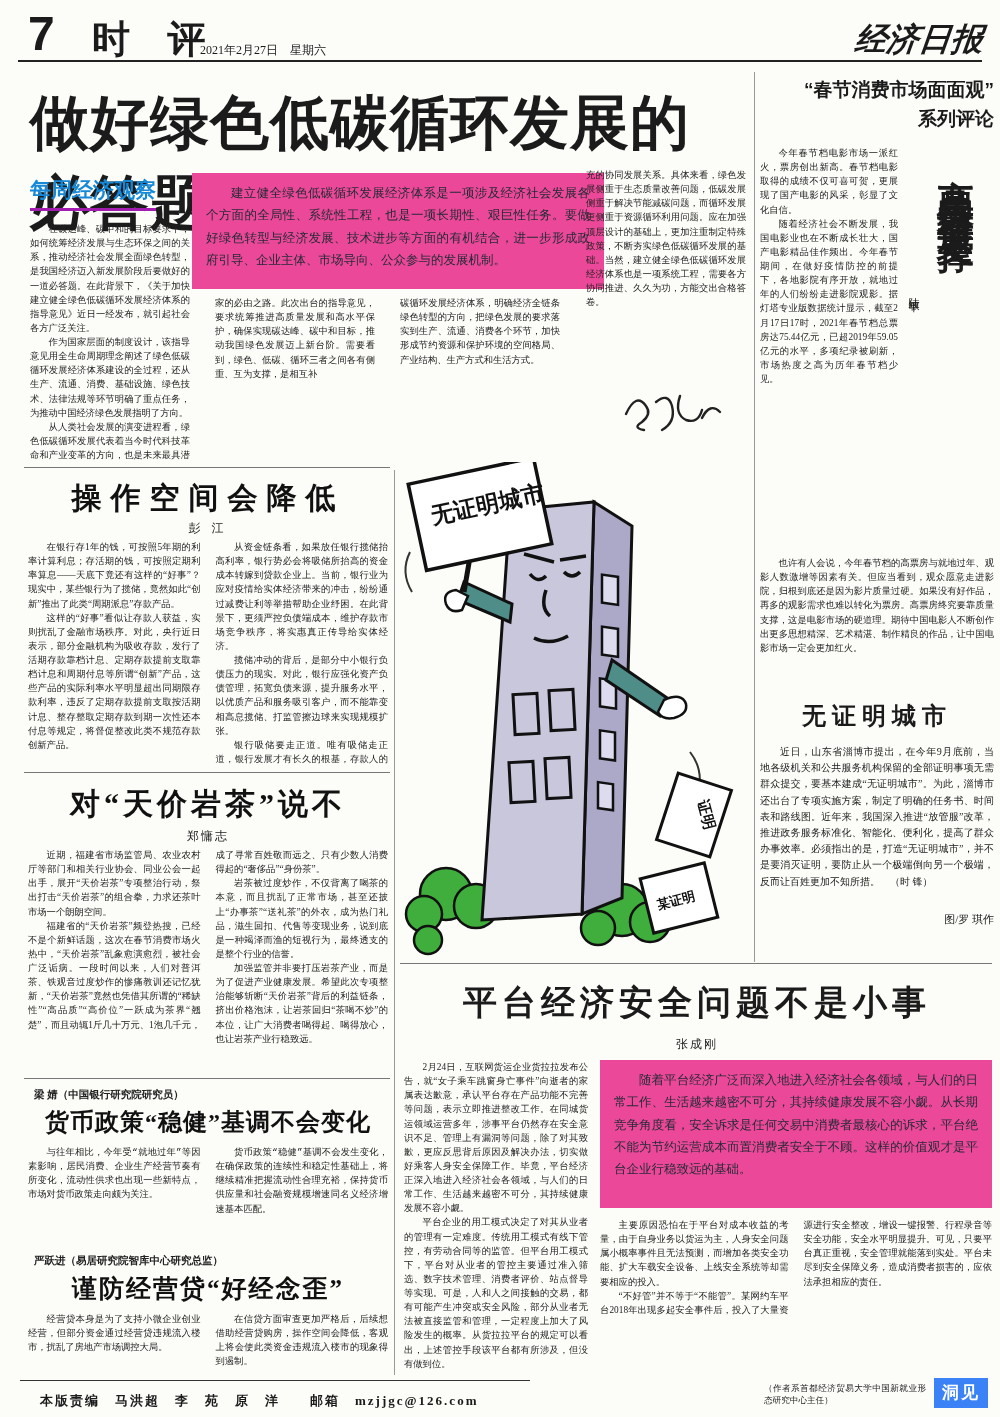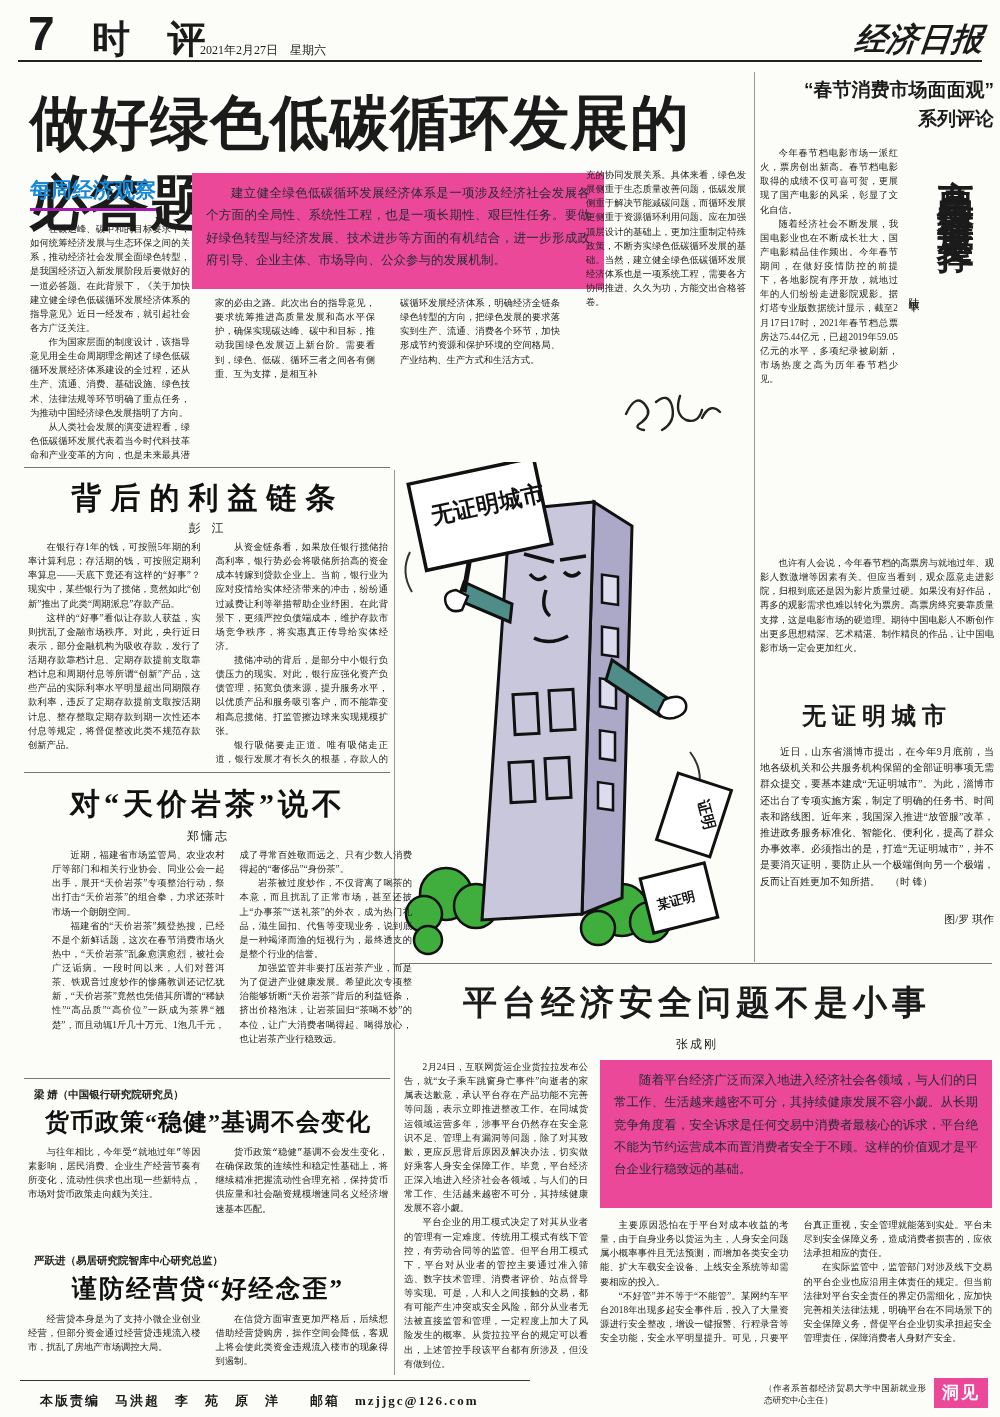--- a/index.html
+++ b/index.html
@@ -145,35 +145,35 @@
 </svg>
 
 <div class="abs" style="left:760px;top:700px;width:234px;text-align:center;font-size:24px;font-weight:bold;letter-spacing:6px;">无证明城市</div>
 <div class="abs jus" style="left:760px;top:744px;width:234px;font-size:10px;line-height:1.62;">
   <p style="margin:0;text-indent:2em;"><span>近日，山东省淄博市提出，在今年9月底前，当地各级机关和公共服务机构保留的全部证明事项无需群众提交，要基本建成“无证明城市”。为此，淄博市还出台了专项实施方案，制定了明确的任务书、时间表和路线图。近年来，我国深入推进“放管服”改革，推进政务服务标准化、智能化、便利化，提高了群众办事效率。必须指出的是，打造“无证明城市”，并不是要消灭证明，要防止从一个极端倒向另一个极端，反而让百姓更加不知所措。</span>　<span>（时 锋）</span></p>
 </div>
 <div class="abs" style="left:760px;top:912px;width:234px;text-align:right;font-size:11px;">图/罗 琪作</div>
 
 <div class="rule-h" style="left:24px;top:467px;width:366px;"></div>
 
-<div class="abs headline-serif" style="left:28px;top:478px;width:360px;font-size:30px;letter-spacing:9px;">背后的利益链条</div>
+<div class="abs headline-serif" style="left:28px;top:478px;width:360px;font-size:30px;letter-spacing:9px;">操作空间会降低</div>
 <div class="abs byline" style="left:28px;top:520px;width:360px;">彭 江</div>
 <div class="abs body-txt jus cols2" style="left:28px;top:540px;width:360px;height:226px;overflow:hidden;">
   <p>在银行存1年的钱，可按照5年期的利率计算利息；存活期的钱，可按照定期利率算息——天底下竟还有这样的“好事”？现实中，某些银行为了揽储，竟然如此“创新”推出了此类“周期派息”存款产品。</p>
   <p>这样的“好事”看似让存款人获益，实则扰乱了金融市场秩序。对此，央行近日表示，部分金融机构为吸收存款，发行了活期存款靠档计息、定期存款提前支取靠档计息和周期付息等所谓“创新”产品，这些产品的实际利率水平明显超出同期限存款利率，违反了定期存款提前支取按活期计息、整存整取定期存款到期一次性还本付息等规定，将督促整改此类不规范存款创新产品。</p>
   <p>从资金链条看，如果放任银行揽储抬高利率，银行势必会将吸储所抬高的资金成本转嫁到贷款企业上。当前，银行业为应对疫情给实体经济带来的冲击，纷纷通过减费让利等举措帮助企业纾困。在此背景下，更须严控负债端成本，维护存款市场竞争秩序，将实惠真正传导给实体经济。</p>
   <p>揽储冲动的背后，是部分中小银行负债压力的现实。对此，银行应强化资产负债管理，拓宽负债来源，提升服务水平，以优质产品和服务吸引客户，而不能靠变相高息揽储、打监管擦边球来实现规模扩张。</p>
   <p>银行吸储要走正道。唯有吸储走正道，银行发展才有长久的根基，存款人的合法权益和金融市场秩序才能得到有效维护，银行也才能实现稳健经营，更好服务实体经济高质量发展。</p>
 </div>
 
 <div class="rule-h" style="left:24px;top:772px;width:366px;"></div>
 
 <div class="abs headline-serif" style="left:28px;top:784px;width:360px;font-size:30px;letter-spacing:4px;">对“天价岩茶”说不</div>
 <div class="abs byline" style="left:28px;top:828px;width:360px;letter-spacing:2px;">郑慵志</div>
-<div class="abs body-txt jus cols2" style="left:28px;top:848px;width:360px;height:226px;overflow:hidden;margin-left:24px;">
+<div class="abs body-txt jus cols2" style="left:28px;top:848px;width:360px;height:226px;overflow:hidden;">
   <p>近期，福建省市场监管局、农业农村厅等部门和相关行业协会、同业公会一起出手，展开“天价岩茶”专项整治行动，祭出打击“天价岩茶”的组合拳，力求还茶叶市场一个朗朗空间。</p>
   <p>福建省的“天价岩茶”频登热搜，已经不是个新鲜话题，这次在春节消费市场火热中，“天价岩茶”乱象愈演愈烈，被社会广泛诟病。一段时间以来，人们对普洱茶、铁观音过度炒作的惨痛教训还记忆犹新，“天价岩茶”竟然也凭借其所谓的“稀缺性”“高品质”“高价位”一跃成为茶界“翘楚”，而且动辄1斤几十万元、1泡几千元，成了寻常百姓敬而远之、只有少数人消费得起的“奢侈品”“身份茶”。</p>
   <p>岩茶被过度炒作，不仅背离了喝茶的本意，而且扰乱了正常市场，甚至还披上“办事茶”“送礼茶”的外衣，成为热门礼品，滋生回扣、代售等变现业务，说到底是一种竭泽而渔的短视行为，最终透支的是整个行业的信誉。</p>
   <p>加强监管并非要打压岩茶产业，而是为了促进产业健康发展。希望此次专项整治能够斩断“天价岩茶”背后的利益链条，挤出价格泡沫，让岩茶回归“茶喝不炒”的本位，让广大消费者喝得起、喝得放心，也让岩茶产业行稳致远。</p>
 </div>
 
 <div class="rule-h" style="left:24px;top:1078px;width:366px;"></div>
 
 <div class="abs author-note" style="left:34px;top:1088px;">梁 婧（中国银行研究院研究员）</div>
 <div class="abs headline-serif" style="left:28px;top:1106px;width:360px;font-size:24px;letter-spacing:1px;">货币政策“稳健”基调不会变化</div>
@@ -199,22 +199,21 @@
   <p>平台企业的用工模式决定了对其从业者的管理有一定难度。传统用工模式有线下管控，有劳动合同等的监管。但平台用工模式下，平台对从业者的管控主要通过准入筛选、数字技术管理、消费者评价、站点督导等实现。可是，人和人之间接触的交易，都有可能产生冲突或安全风险，部分从业者无法被直接监管和管理，一定程度上加大了风险发生的概率。从货拉拉平台的规定可以看出，上述管控手段该平台都有所涉及，但没有做到位。</p>
 </div>
 
 <div class="abs bluebox jus" style="left:600px;top:1060px;width:364px;height:130px;">
   <p>随着平台经济广泛而深入地进入经济社会各领域，与人们的日常工作、生活越来越密不可分，其持续健康发展不容小觑。从长期竞争角度看，安全诉求是任何交易中消费者最核心的诉求，平台绝不能为节约运营成本而置消费者安全于不顾。这样的价值观才是平台企业行稳致远的基础。</p>
 </div>
 
 <div class="abs body-txt jus cols2" style="left:600px;top:1218px;width:392px;height:156px;overflow:hidden;">
   <p>主要原因恐怕在于平台对成本收益的考量，由于自身业务以货运为主，人身安全问题属小概率事件且无法预测，而增加各类安全功能、扩大车载安全设备、上线安全系统等却需要相应的投入。</p>
   <p>“不好管”并不等于“不能管”。某网约车平台2018年出现多起安全事件后，投入了大量资源进行安全整改，增设一键报警、行程录音等安全功能，安全水平明显提升。可见，只要平台真正重视，安全管理就能落到实处。平台未尽到安全保障义务，造成消费者损害的，应依法承担相应的责任。</p>
-  <p>在实际监管中，监管部门对涉及线下交易的平台企业也应沿用主体责任的规定。但当前法律对平台安全责任的界定仍需细化，应加快完善相关法律法规，明确平台在不同场景下的安全保障义务，督促平台企业切实承担起安全管理责任，保障消费者人身财产安全。</p>
 </div>
 
 <div class="abs jus" style="left:764px;top:1382px;width:162px;font-size:8.6px;line-height:1.4;color:#222;">（作者系首都经济贸易大学中国新就业形态研究中心主任）</div>
-<div class="abs" style="left:934px;top:1378px;width:54px;height:30px;background:#ec4899;color:#fff;font-size:17px;font-weight:bold;text-align:center;line-height:30px;letter-spacing:2px;">洞见</div>
+<div class="abs" style="left:934px;top:1378px;width:54px;height:30px;background:#3b82f6;color:#fff;font-size:17px;font-weight:bold;text-align:center;line-height:30px;letter-spacing:2px;">洞见</div>
 
 <div class="rule-h" style="left:20px;top:1380px;width:510px;background:#333;"></div>
 <div class="abs" style="left:40px;top:1392px;font-size:13px;font-weight:bold;letter-spacing:2px;">
   <span>本版责编</span>　<span>马洪超　李　苑　原　洋</span>　　<span>邮箱</span>　<span>mzjjgc@126.com</span>
 </div>
 
 </body></html>

